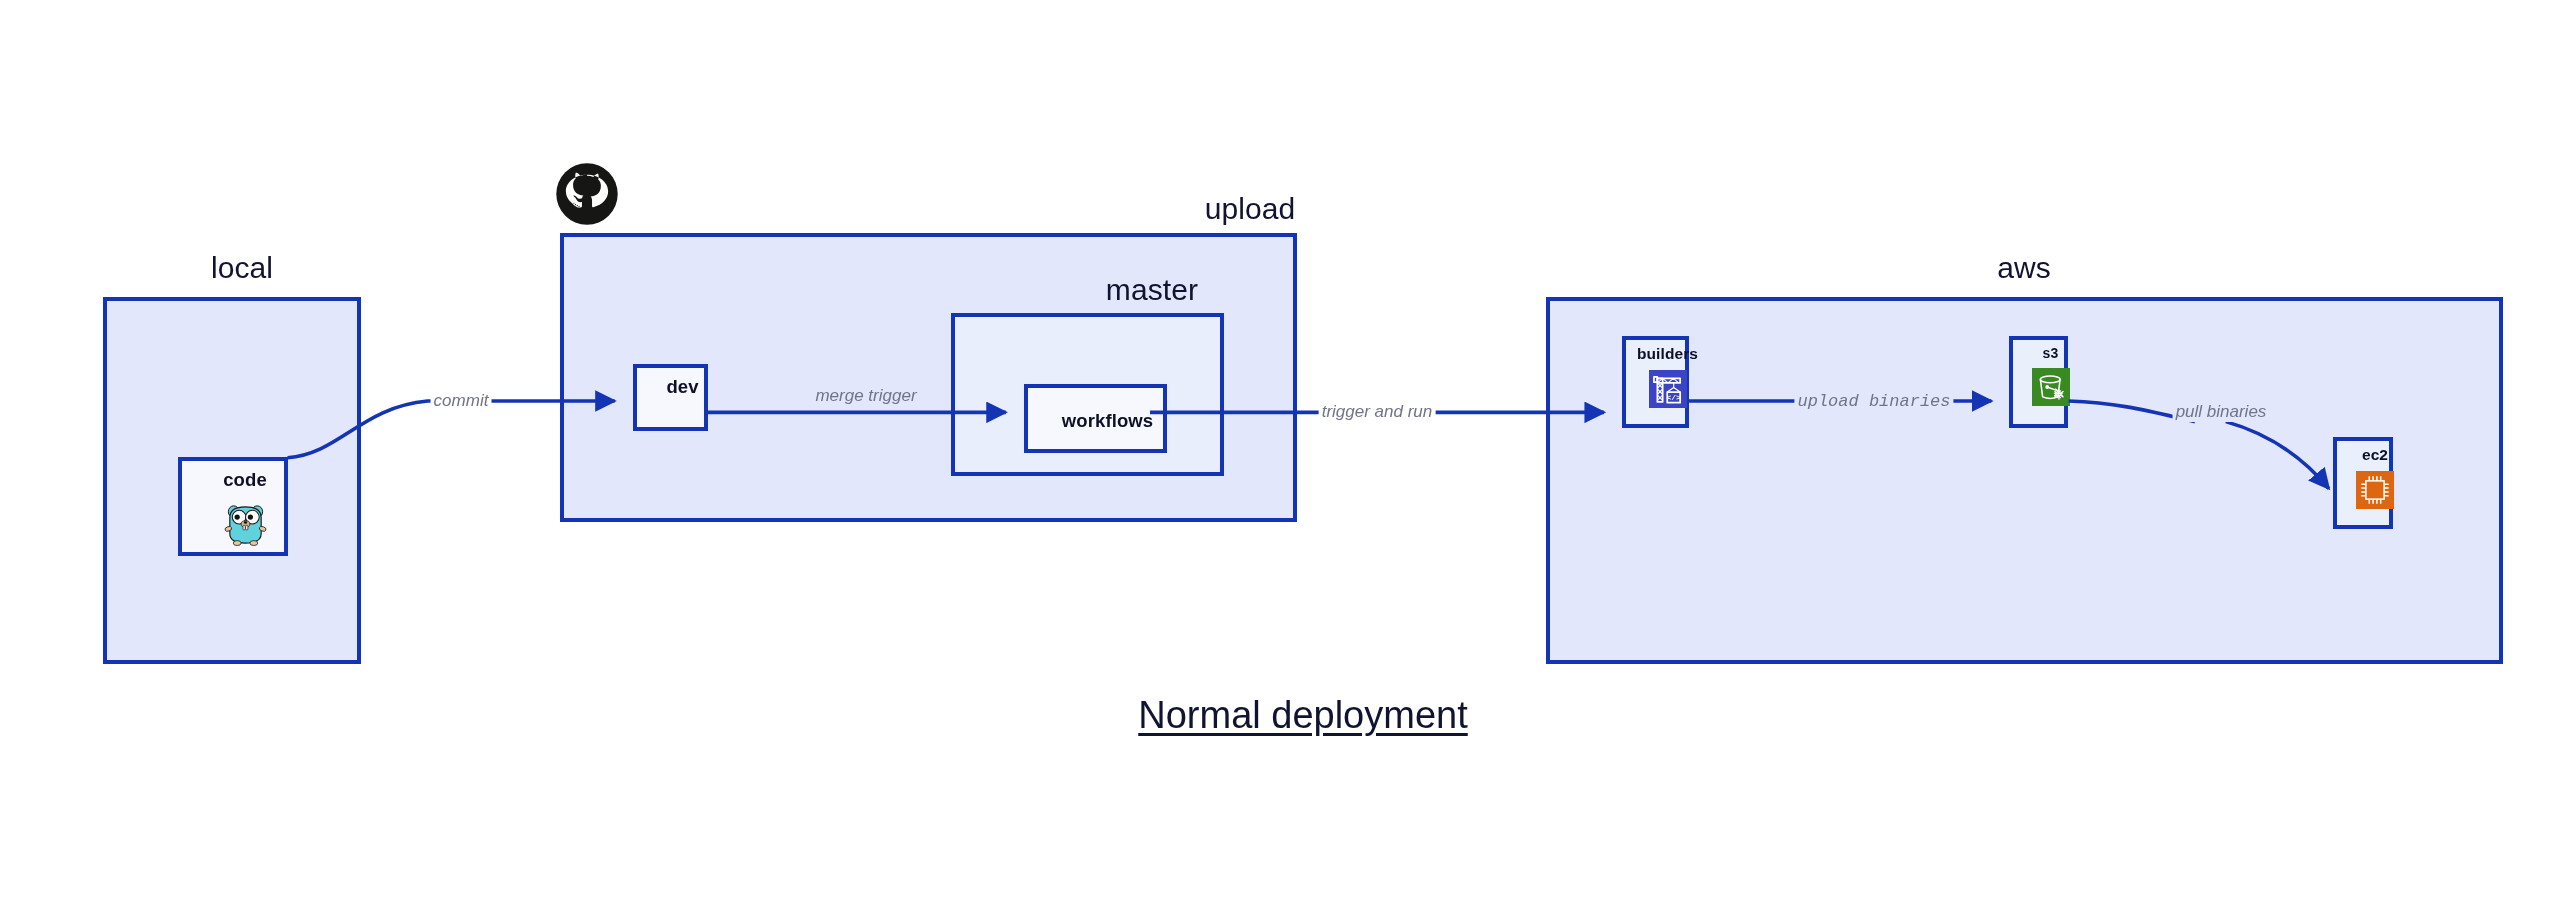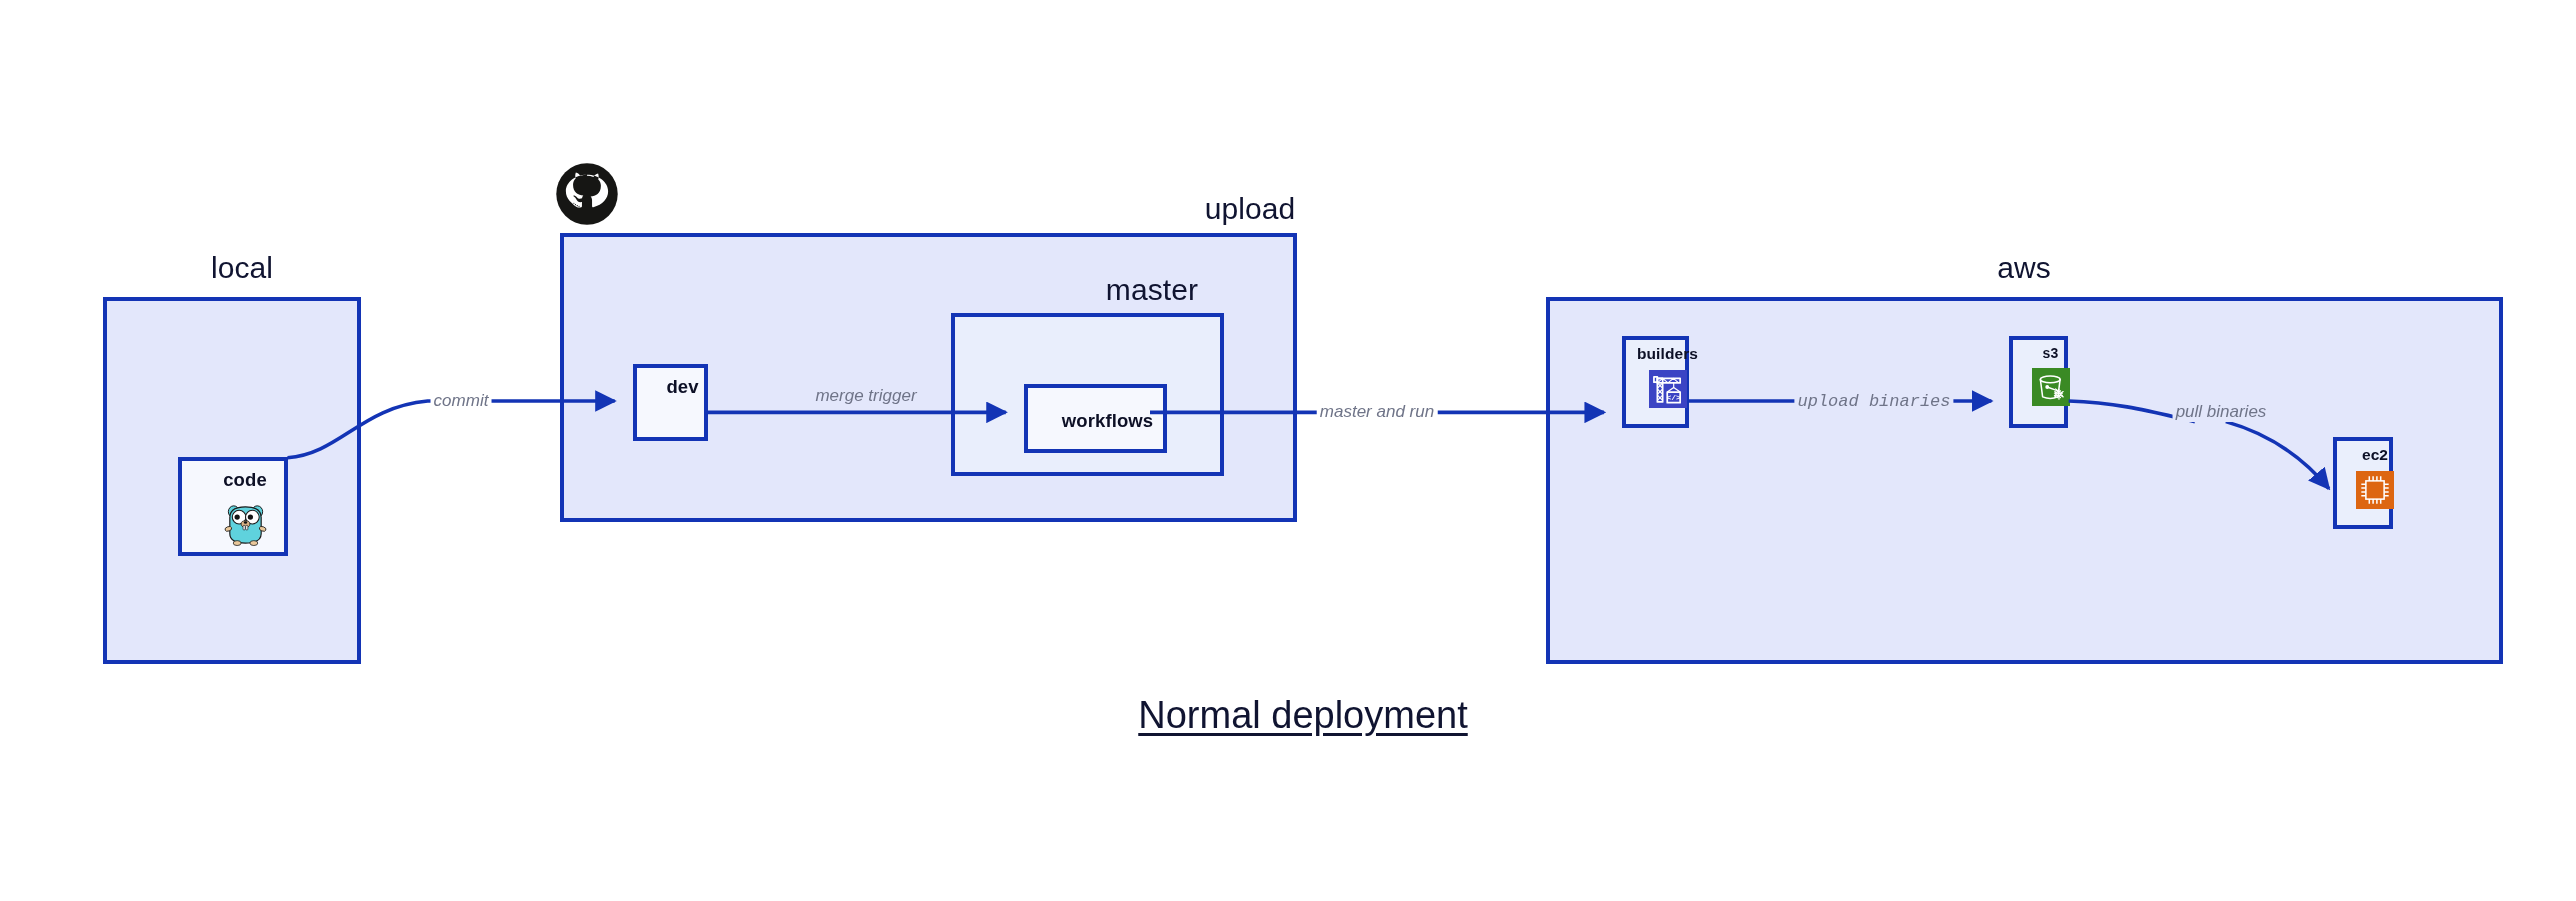--- a/index.html
+++ b/index.html
@@ -129,21 +129,21 @@
       <circle cx="29.5" cy="64.5" r=".9" fill="#161614"></circle>
       <circle cx="32" cy="66.6" r=".9" fill="#161614"></circle>
       <circle cx="34.8" cy="68.2" r=".9" fill="#161614"></circle>
       <circle cx="37.6" cy="69.1" r=".9" fill="#161614"></circle>
     </svg>
   </div>
 
   <div class="group-label" style="left:1250px;top:192px;">upload</div>
   <div class="group" style="left:560px;top:233px;width:737px;height:289px;"></div>
 
-  <div class="node white" style="left:633px;top:364px;width:75px;height:77px;">
+  <div class="node white" style="left:633px;top:364px;width:75px;height:67px;">
     <div class="node-label">dev</div>
   </div>
 
   <div class="group-label" style="left:1152px;top:273px;">master</div>
   <div class="group inner" style="left:951px;top:313px;width:273px;height:163px;"></div>
 
   <div class="node white" style="left:1024px;top:384px;width:143px;height:69px;">
     <div class="node-label" style="margin-top:21.6px;">workflows</div>
   </div>
 
@@ -238,20 +238,20 @@
 
       <path d="M 3278 778 L 3865 778" marker-end="url(#arrow)"></path>
 
       <path d="M 4015 778 C 4120 782 4180 800 4260 818"></path>
       <path d="M 4320 818 C 4420 846 4480 900 4520 948" marker-end="url(#arrow)"></path>
     </g>
   </svg>
 
   <div class="edge-label" style="left:461px;top:401px;">commit</div>
   <div class="edge-label on-fill" style="left:866px;top:396px;">merge trigger</div>
-  <div class="edge-label" style="left:1377px;top:412px;">master and run</div>
+  <div class="edge-label" style="left:1377px;top:412px;">trigger and run</div>
   <div class="edge-label on-fill" style="left:1874px;top:401px;font-family:Liberation Mono, monospace;">upload binaries</div>
   <div class="edge-label on-fill" style="left:2221px;top:412px;">pull binaries</div>
 
   <div id="diagram-title">Normal deployment</div>
 
 </div>
 
 
 </body></html>

